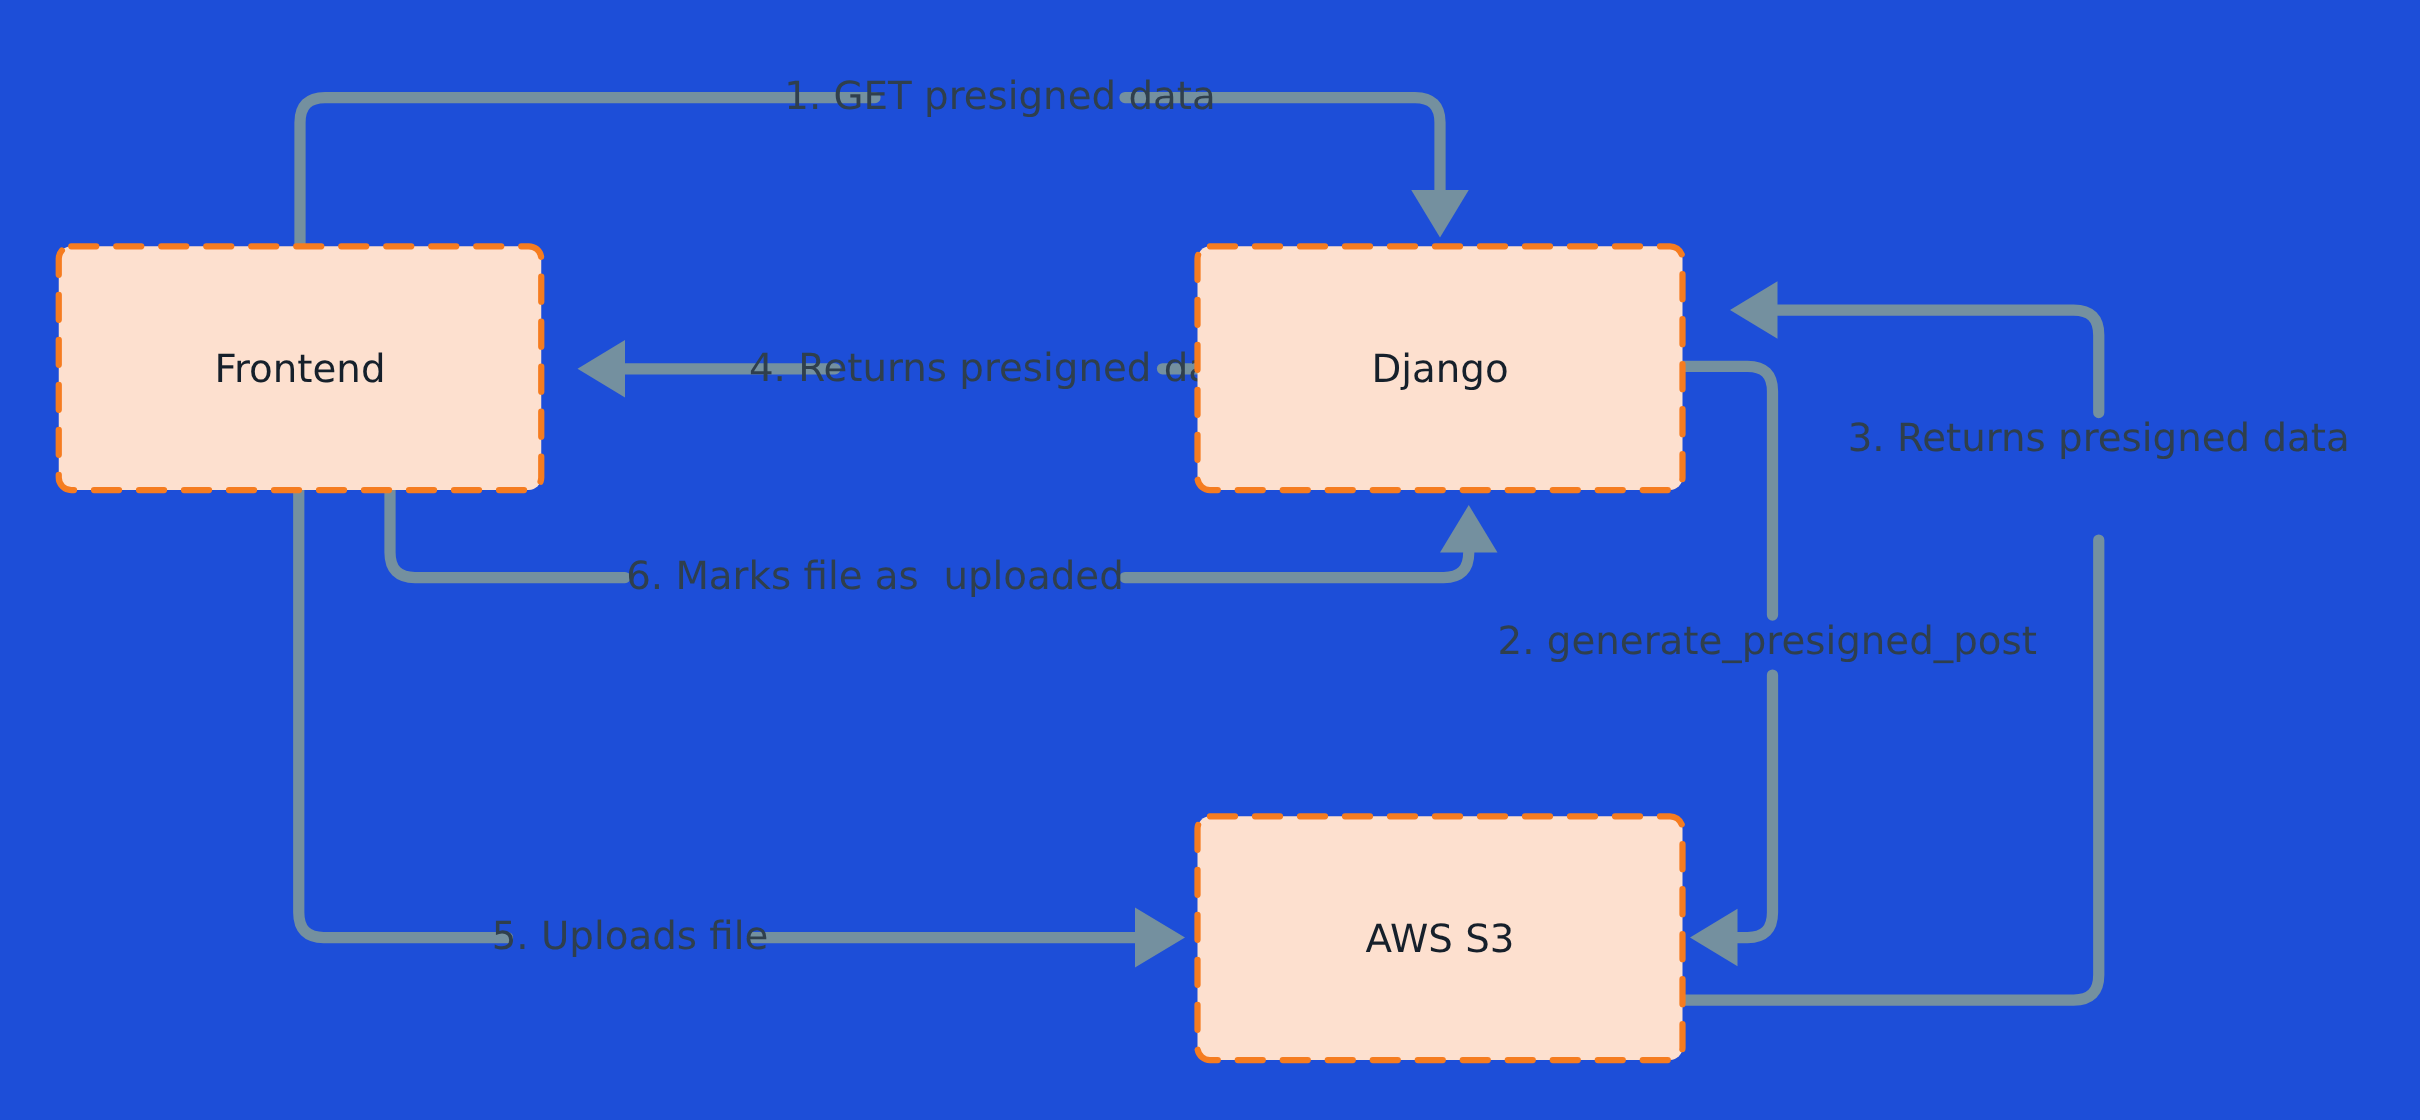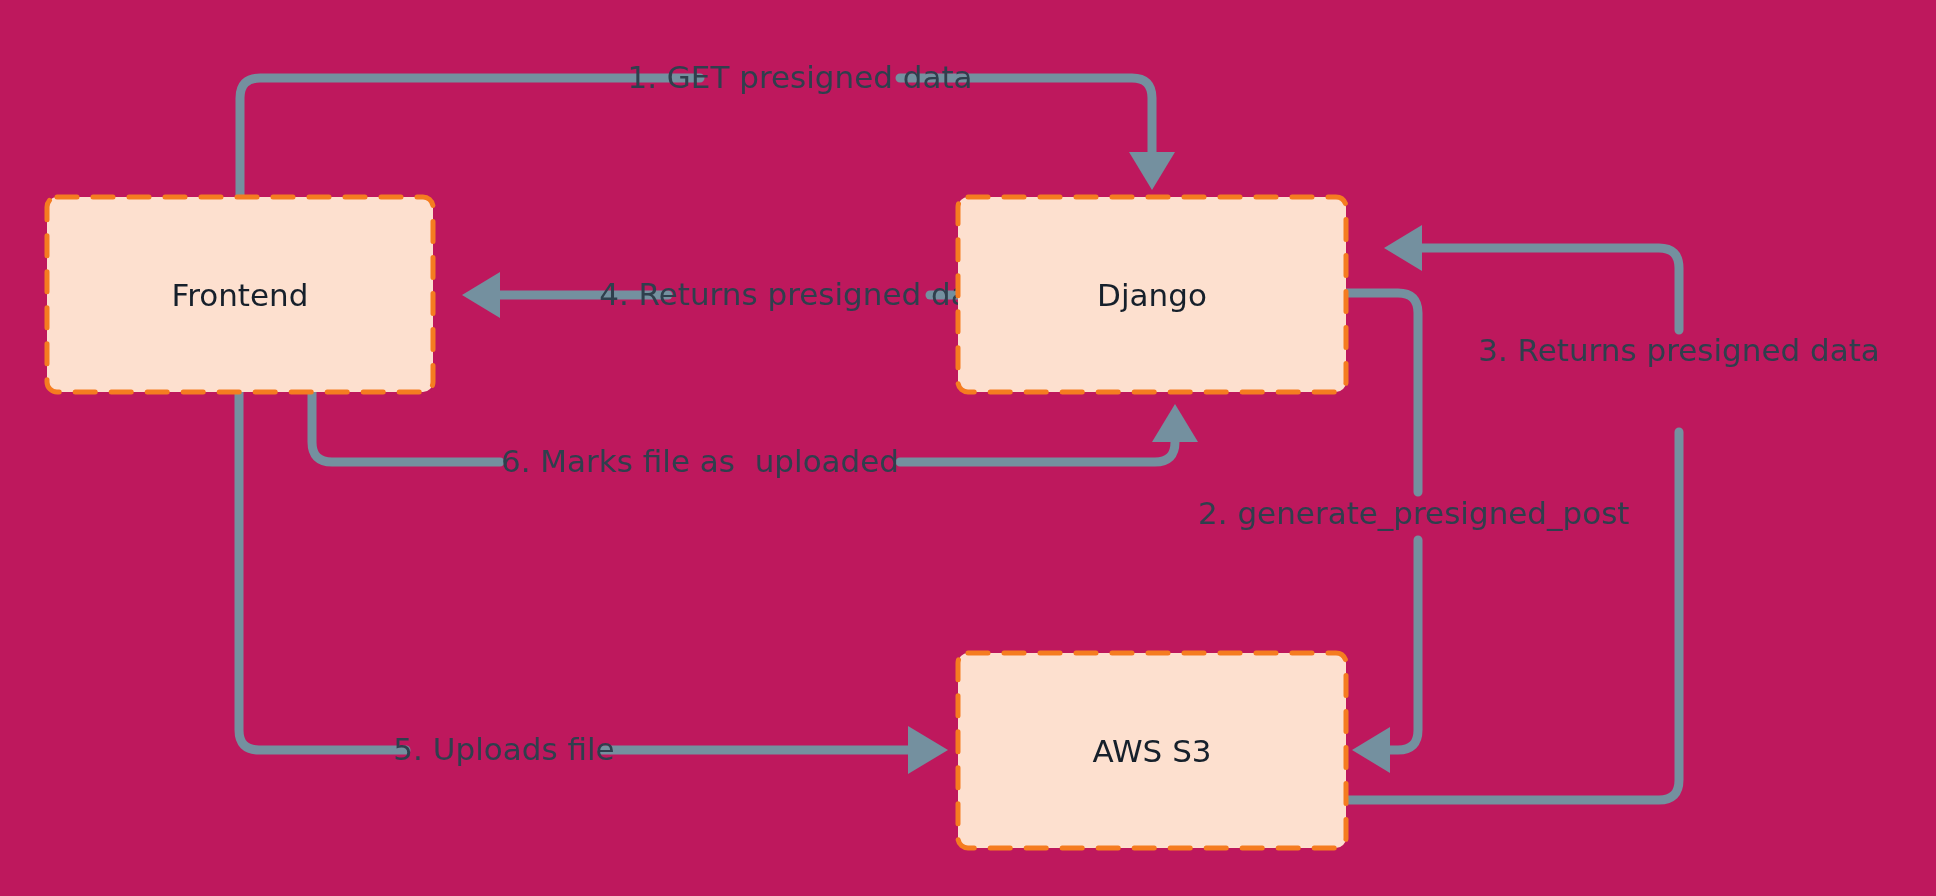--- a/index.html
+++ b/index.html
@@ -4,21 +4,21 @@
 <style>
   html, body {
     margin: 0;
     padding: 0;
     background: #eef2f5;
   }
   #diagram-root {
     position: relative;
     width: 1936px;
     height: 896px;
-    background: #be185d;
+    background: #1d4ed8;
     overflow: hidden;
     font-family: "DejaVu Sans", "Liberation Sans", sans-serif;
   }
   svg.canvas {
     position: absolute;
     top: 0;
     left: 0;
     width: 1936px;
     height: 896px;
     display: block;

